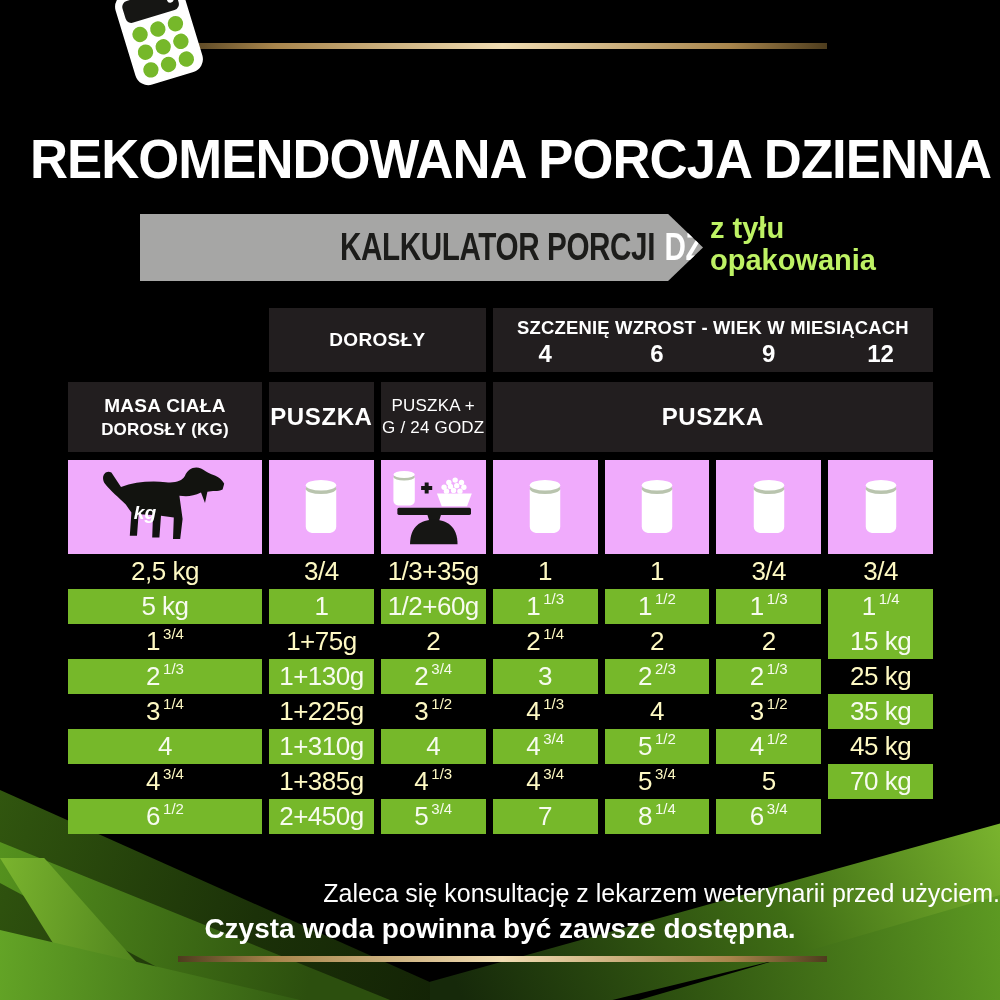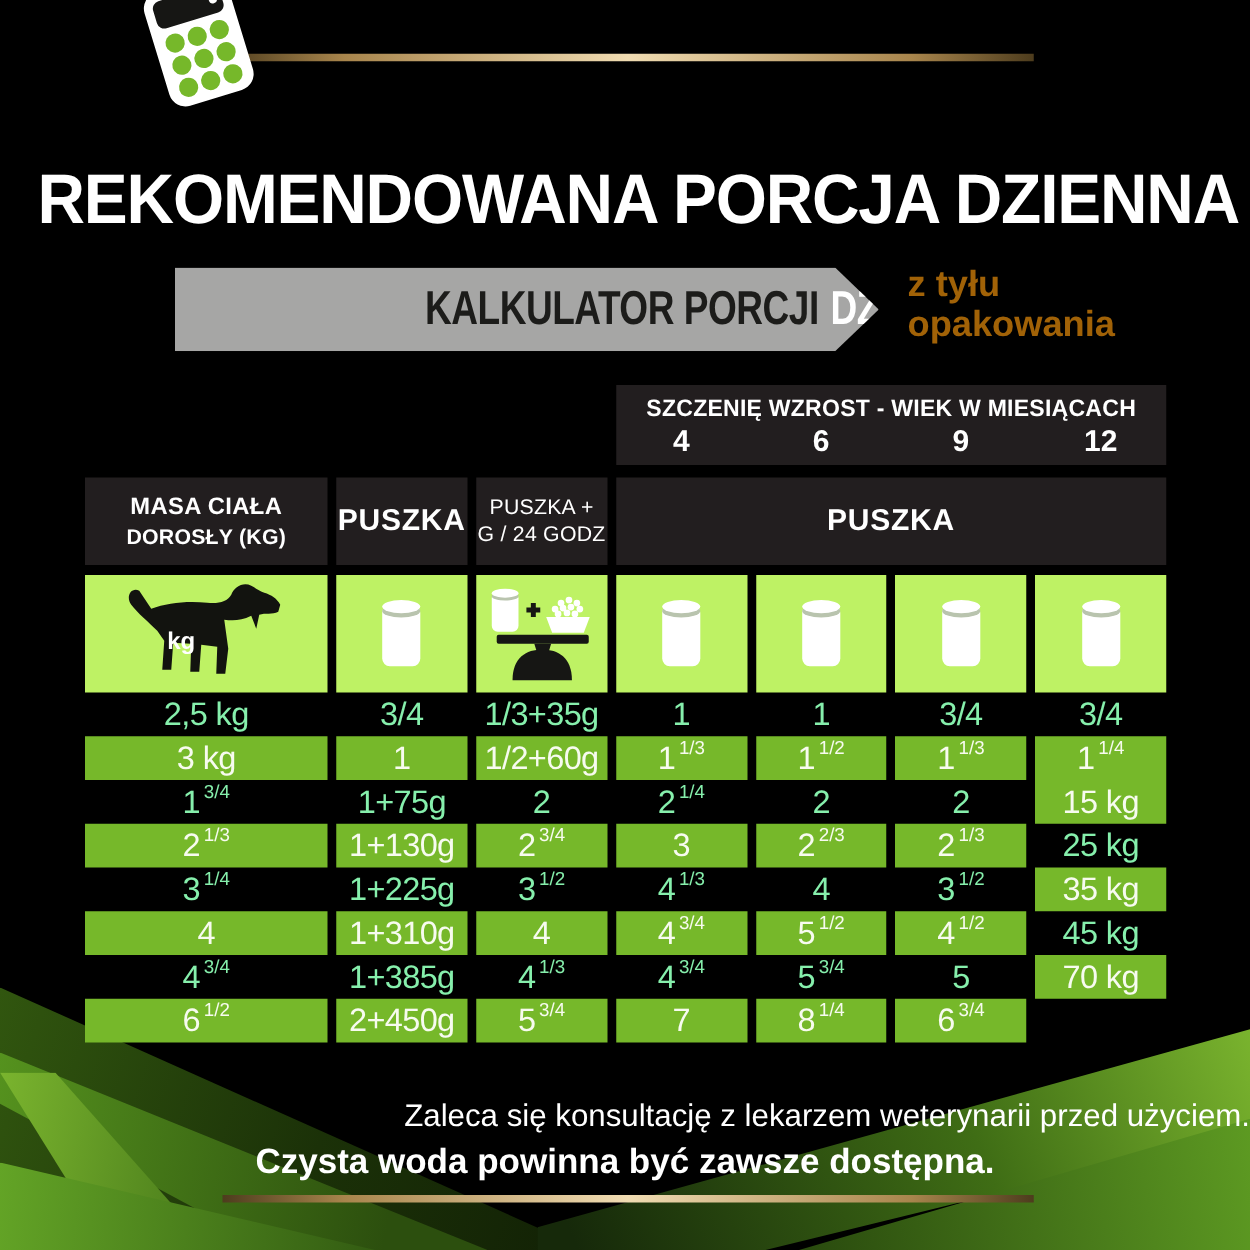--- a/index.html
+++ b/index.html
@@ -20,21 +20,21 @@
   .band{position:absolute;left:140px;top:214px;width:563px;height:67px;background:#a6a6a5;z-index:3;
         clip-path:polygon(0 0,93.8% 0,100% 50%,93.8% 100%,0 100%);}
   .sprawdz{position:absolute;left:17px;top:0;height:67px;display:flex;align-items:center;
            color:#fff;font-size:27px;font-weight:700;}
   .calc{position:absolute;left:122px;top:-17px;width:74px;height:100px;transform:rotate(-17deg);z-index:4;}
   .bannertext{position:absolute;left:200px;top:0;height:67px;display:flex;align-items:center;
               white-space:nowrap;transform:scaleX(.78);transform-origin:left center;
               font-size:38px;font-weight:700;letter-spacing:-.5px;}
   .bt-black{color:#1c1c1a;margin-right:12px}
   .bt-white{color:#fff}
-  .sidenote{position:absolute;left:726px;top:212px;color:#a16207;font-size:29px;font-weight:700;
+  .sidenote{position:absolute;left:710px;top:212px;color:#bef264;font-size:29px;font-weight:700;
             line-height:1.12;z-index:3;}
 
   
   .tbl{position:absolute;left:68px;top:308px;width:865px;z-index:2;}
   .grid{display:grid;grid-template-columns:194px repeat(6,1fr);column-gap:7px;}
   .g1{margin-bottom:10px}
   .g2{margin-bottom:8px}
   .hbox{background:#221e1f;color:#fff;display:flex;flex-direction:column;
         align-items:center;justify-content:center;text-align:center;}
   .g1 .hbox{height:64px}
@@ -44,24 +44,24 @@
   .szbox{justify-content:flex-start;}
   .sztitle{font-size:19px;font-weight:700;letter-spacing:.2px;margin-top:9px;transform:scaleX(.97);white-space:nowrap;}
   .months{display:grid;grid-template-columns:repeat(4,1fr);column-gap:7px;width:100%;
           margin-top:auto;margin-bottom:4px;}
   .months span{text-align:center;font-size:24px;font-weight:700;}
   .h1{font-size:19px;font-weight:700;letter-spacing:.3px}
   .h2{font-size:17px;font-weight:700;margin-top:3px;letter-spacing:.2px}
   .puszka{font-size:24px;font-weight:700;letter-spacing:.6px}
   .small2{font-size:17px;font-weight:400;line-height:1.3;letter-spacing:.2px}
 
-  .icell{background:#bef264;height:94px;display:flex;align-items:center;justify-content:center;}
+  .icell{background:#f0abfc;height:94px;display:flex;align-items:center;justify-content:center;font-style:italic;}
 
   .tbody{grid-auto-rows:35px;}
-  .cell{display:flex;align-items:center;justify-content:center;color:#86efac;
+  .cell{display:flex;align-items:center;justify-content:center;color:#fef9c3;
         font-size:26px;font-weight:400;letter-spacing:-.5px;}
   .cell.gg{background:#76b82a;color:#f7fbef;}
   .cell sup{font-size:15px;line-height:0;position:relative;top:-8px;margin-left:3px;letter-spacing:0;}
 
   
   .f1{position:absolute;top:879px;left:0;width:1000px;text-align:right;color:#fff;
       font-size:25px;font-weight:400;z-index:3;}
   .f2{position:absolute;top:913px;left:0;width:1000px;text-align:center;color:#fff;
       font-size:28px;font-weight:700;z-index:3;}
 
@@ -125,20 +125,23 @@
     </svg>
   </div>
   <div class="sidenote">
     <div>z tyłu</div>
     <div>opakowania</div>
   </div>
 
   <div class="tbl">
 
     <div class="grid g1">
+      <div class="hbox c23">
+        <span class="h1">DOROSŁY</span>
+      </div>
       <div class="hbox c47 szbox">
         <span class="sztitle">SZCZENIĘ WZROST - WIEK W MIESIĄCACH</span>
         <div class="months">
           <span>4</span>
           <span>6</span>
           <span>9</span>
           <span>12</span>
         </div>
       </div>
     </div>
@@ -234,21 +237,21 @@
     <div class="grid tbody">
 
       <div class="cell">2,5 kg</div>
       <div class="cell val">3/4</div>
       <div class="cell val">1/3+35g</div>
       <div class="cell val">1</div>
       <div class="cell val">1</div>
       <div class="cell val">3/4</div>
       <div class="cell val">3/4</div>
 
-      <div class="cell gg">3 kg</div>
+      <div class="cell gg">5 kg</div>
       <div class="cell gg val">1</div>
       <div class="cell gg val">1/2+60g</div>
       <div class="cell gg val">1<sup>1/3</sup></div>
       <div class="cell gg val">1<sup>1/2</sup></div>
       <div class="cell gg val">1<sup>1/3</sup></div>
       <div class="cell gg val">1<sup>1/4</sup></div>
 
       <div class="cell val">1<sup>3/4</sup></div>
       <div class="cell val">1+75g</div>
       <div class="cell val">2</div>

